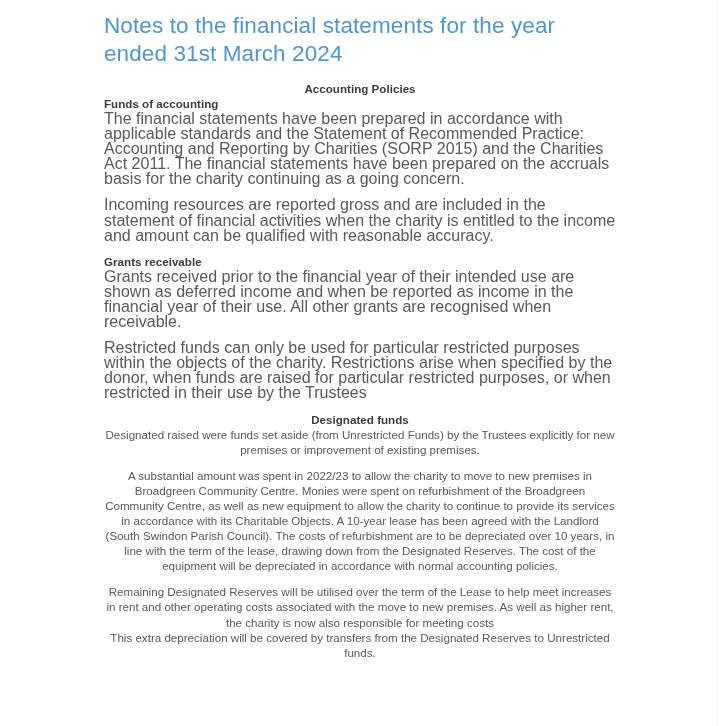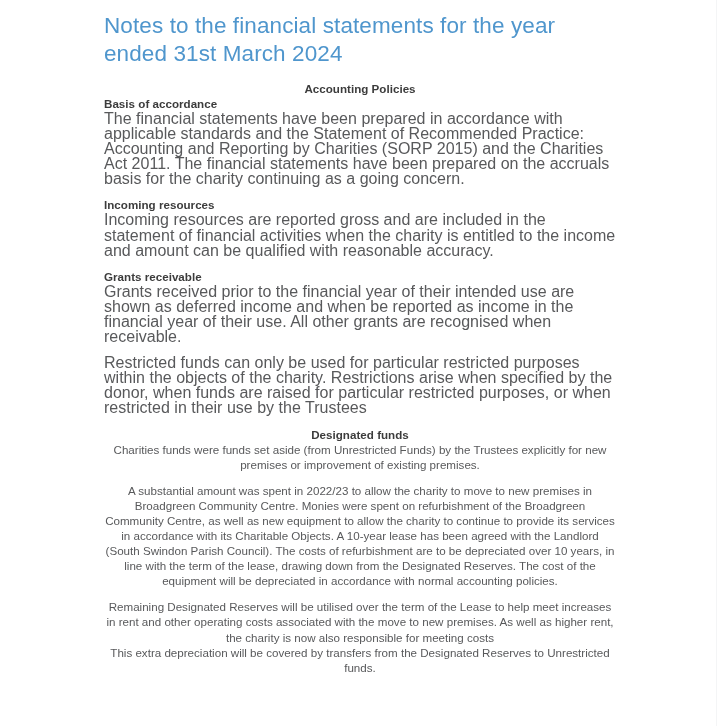--- a/index.html
+++ b/index.html
@@ -103,40 +103,39 @@
 
   <div id="content">
 
     <h1 class="doc-title">Notes to the financial statements for the year ended 31st March 2024</h1>
 
     <div class="block tight">
       <p class="section-heading">Accounting Policies</p>
     </div>
 
     <div class="block">
-      <p class="section-heading">Basis of accordance</p>
+      <p class="section-heading">Funds of accounting</p>
       <p class="body-text">The financial statements have been prepared in accordance with applicable standards and the Statement of Recommended Practice:  Accounting and Reporting by Charities (SORP 2015) and the Charities Act 2011.  The financial statements have been prepared on the accruals basis for the charity continuing as a going concern.</p>
     </div>
 
     <div class="block">
-      <p class="section-heading">Incoming resources</p>
       <p class="body-text">Incoming resources are reported gross and are included in the statement of financial activities when the charity is entitled to the income and amount can be qualified with reasonable accuracy.</p>
     </div>
 
     <div class="block">
       <p class="section-heading">Grants receivable</p>
       <p class="body-text">Grants received prior to the financial year of their intended use are shown as deferred income and when be reported as income in the financial year of their use.  All other grants are recognised when receivable.</p>
     </div>
 
     <div class="block">
       <p class="body-text">Restricted funds can only be used for particular restricted purposes within the objects of the charity.  Restrictions arise when specified by the donor, when funds are raised for particular restricted purposes, or when restricted in their use by the Trustees</p>
     </div>
 
     <div class="block tight">
       <p class="section-heading">Designated funds</p>
-      <p class="para">Charities funds were funds set aside (from Unrestricted Funds) by the Trustees explicitly for new premises or improvement of existing premises.</p>
+      <p class="para">Designated raised were funds set aside (from Unrestricted Funds) by the Trustees explicitly for new premises or improvement of existing premises.</p>
       <p class="para">A substantial amount was spent in 2022/23 to allow the charity to move to new premises in Broadgreen Community Centre. Monies were spent on refurbishment of the Broadgreen Community Centre, as well as new equipment to allow the charity to continue to provide its services in accordance with its Charitable Objects. A 10-year lease has been agreed with the Landlord (South Swindon Parish Council). The costs of refurbishment are to be depreciated over 10 years, in line with the term of the lease, drawing down from the Designated Reserves. The cost of the equipment will be depreciated in accordance with normal accounting policies.</p>
       <p class="para last">Remaining Designated Reserves will be utilised over the term of the Lease to help meet increases in rent and other operating costs associated with the move to new premises. As well as higher rent, the charity is now also responsible for meeting costs</p>
       <p class="para">This extra depreciation will be covered by transfers from the Designated Reserves to Unrestricted funds.</p>
     </div>
 
   </div>
 </div>
 
 </body></html>

